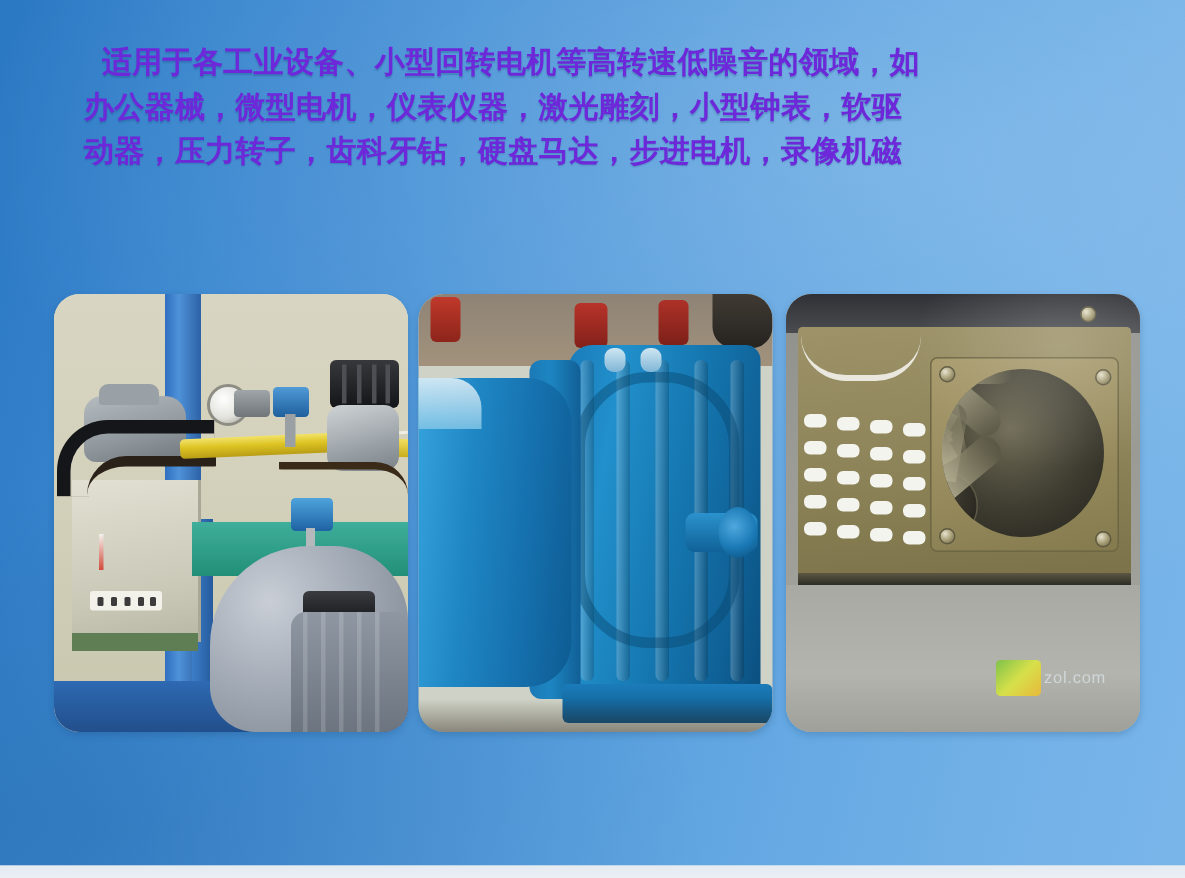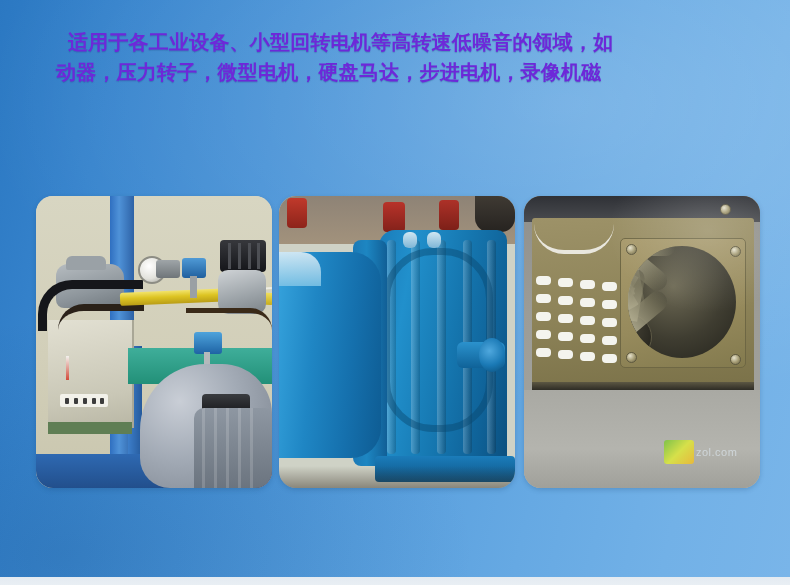--- a/index.html
+++ b/index.html
@@ -431,21 +431,22 @@
 </head>
 <body>
 
 <div id="page">
 
   <div class="bg-wash"></div>
   <div class="bg-sheen"></div>
 
   <div id="headline">
     <span class="tline t1">适用于各工业设备、小型回转电机等高转速低噪音的领域，如</span>
-    <span class="tline t3">动器，压力转子，微型电机，硬盘马达，步进电机，录像机磁</span>
+    <span class="tline t2">办公器械，微型电机，仪表仪器，激光雕刻，小型钟表，软驱</span>
+    <span class="tline t3">动器，压力转子，齿科牙钻，硬盘马达，步进电机，录像机磁</span>
   </div>
 
   <div id="photo-strip">
 
     <div class="photo-card" id="card-1">
       <div class="photo-inner">
         <div class="ph p1-wall"></div>
         <div class="ph p1-pillar"></div>
         <div class="ph p1-pillar2"></div>
         <div class="ph p1-cabinet"></div>

